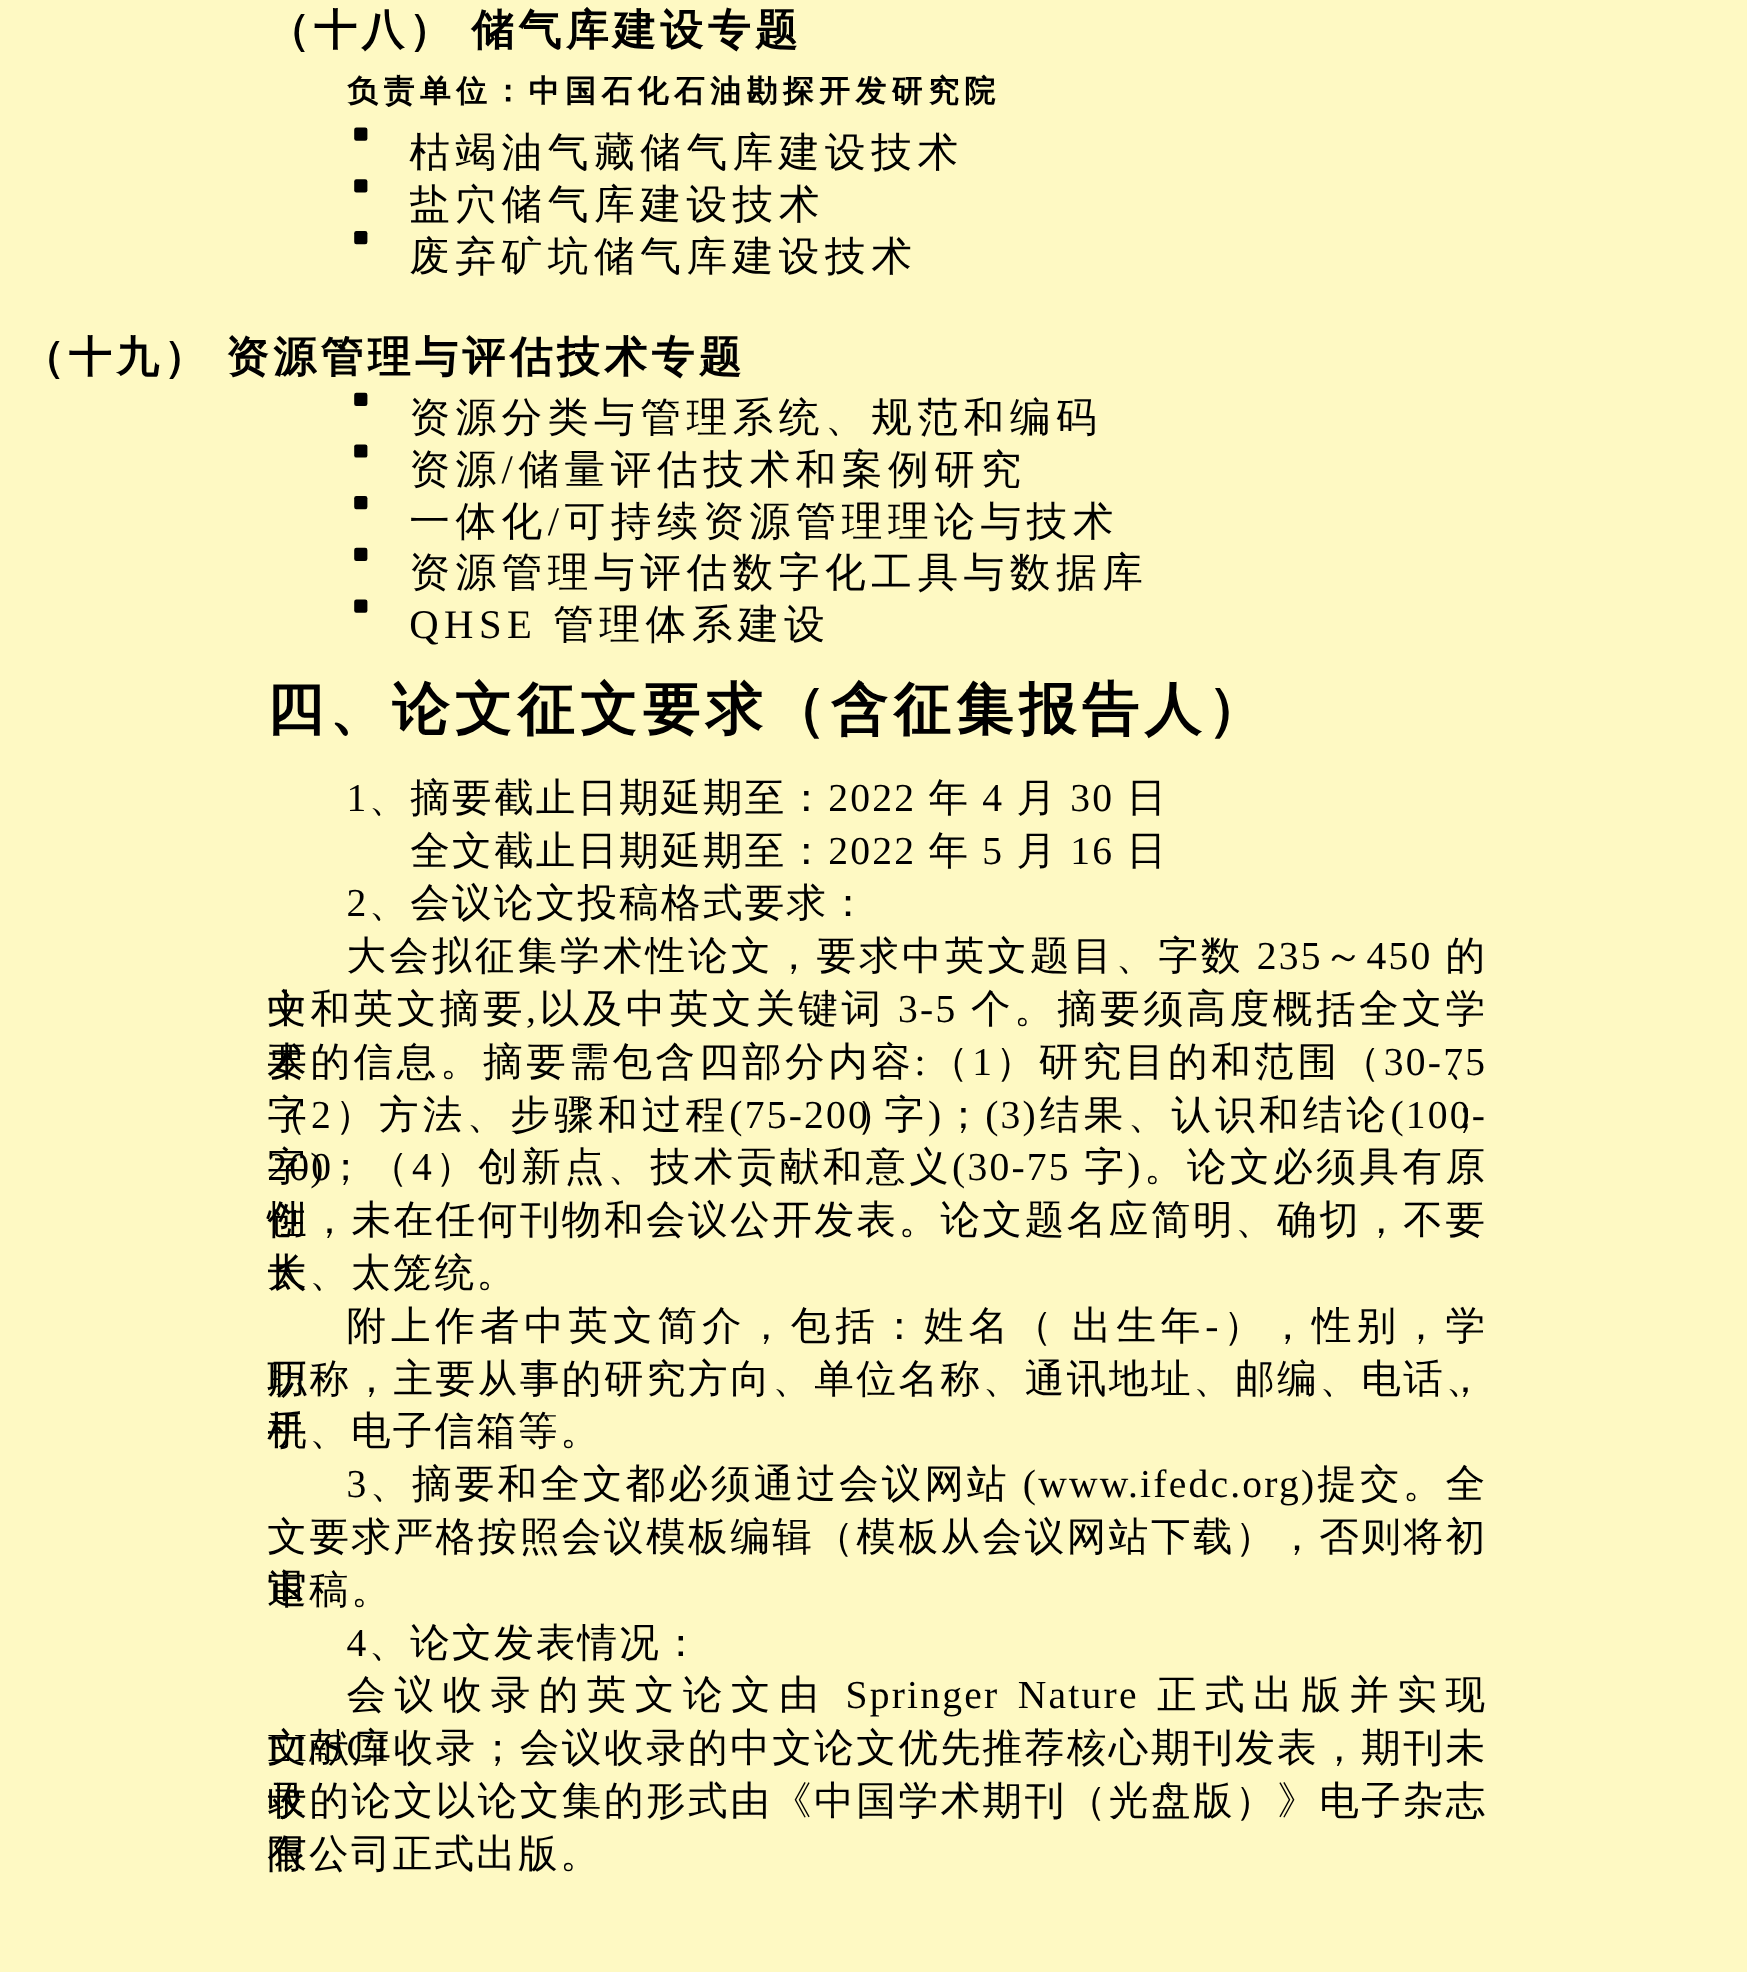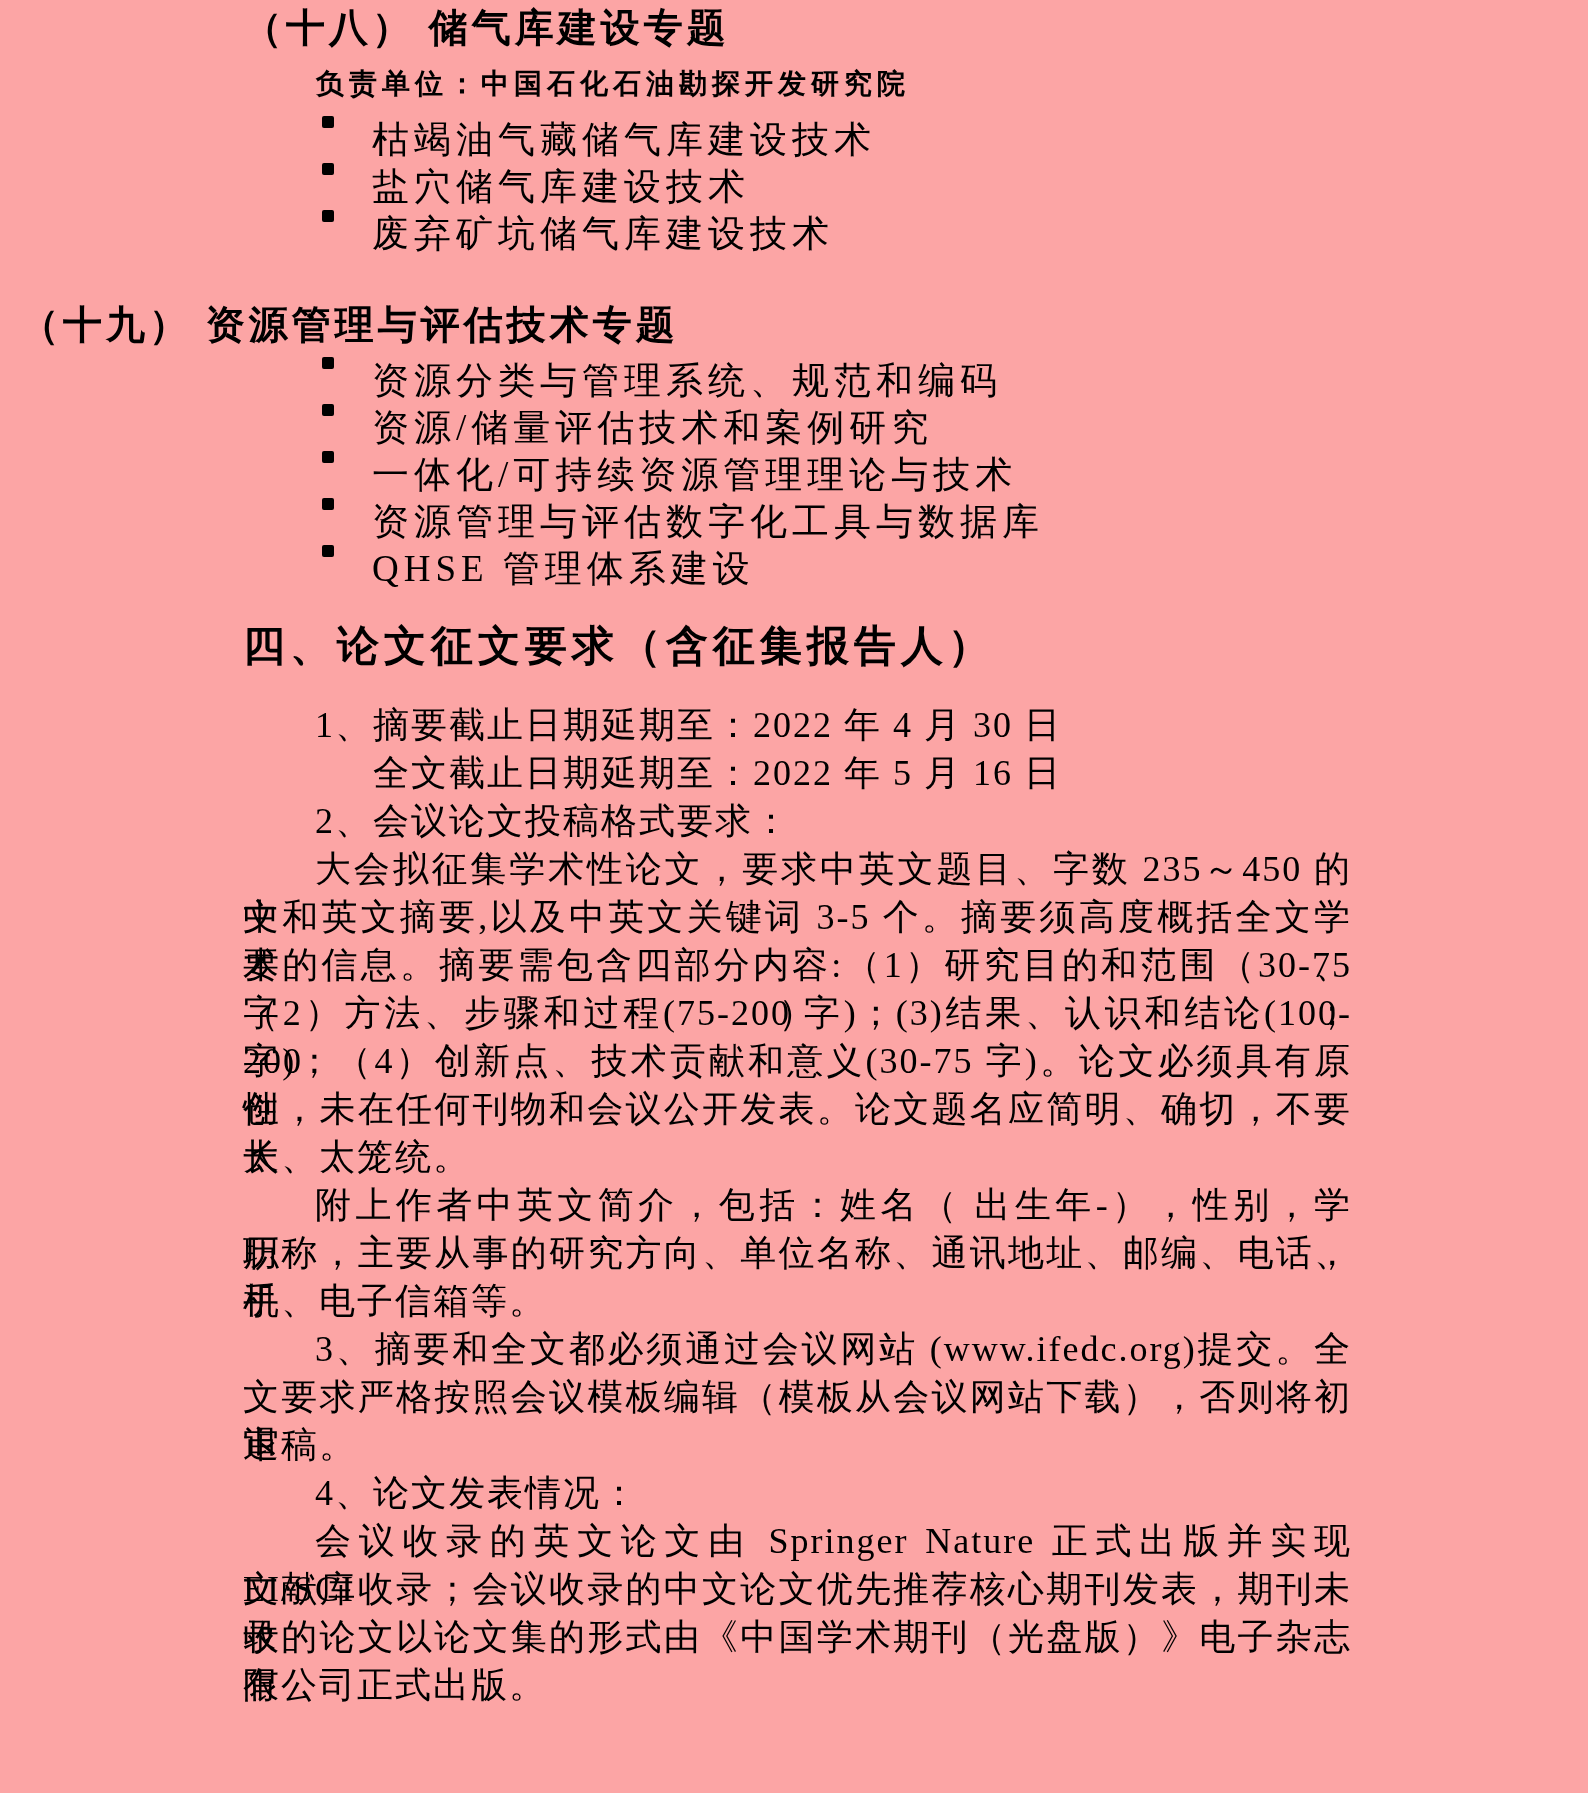--- a/index.html
+++ b/index.html
@@ -1,21 +1,21 @@
 <!DOCTYPE html>
 <html><head>
 <meta charset="utf-8">
 <style>
   html, body { margin: 0; padding: 0; background: #e8e8e8; }
   .page {
     position: relative;
     width: 1588px;
     height: 1793px;
     margin: 0 auto;
-    background: #fca5a5;
+    background: #fef9c3;
     color: #000000;
     font-family: "Liberation Serif", "DejaVu Serif", serif;
     overflow: hidden;
   }
   
   .sec-heading {
     margin: 0 0 0 243px;
     font-size: 39px;
     font-weight: bold;
     line-height: 48px;
@@ -49,21 +49,21 @@
     flex: 0 0 auto;
     width: 12px;
     height: 12px;
     background: #000;
     border-radius: 2px;
     margin-right: 38px;
   }
   
   .major-heading {
     margin: 25px 0 0 243px;
-    font-size: 42px;
+    font-size: 52px;
     font-weight: bold;
     line-height: 58px;
     letter-spacing: 5px;
   }
   
   .bodytext {
     margin: 26px 0 0 243px;
     width: 1109px;
   }
   .line {

